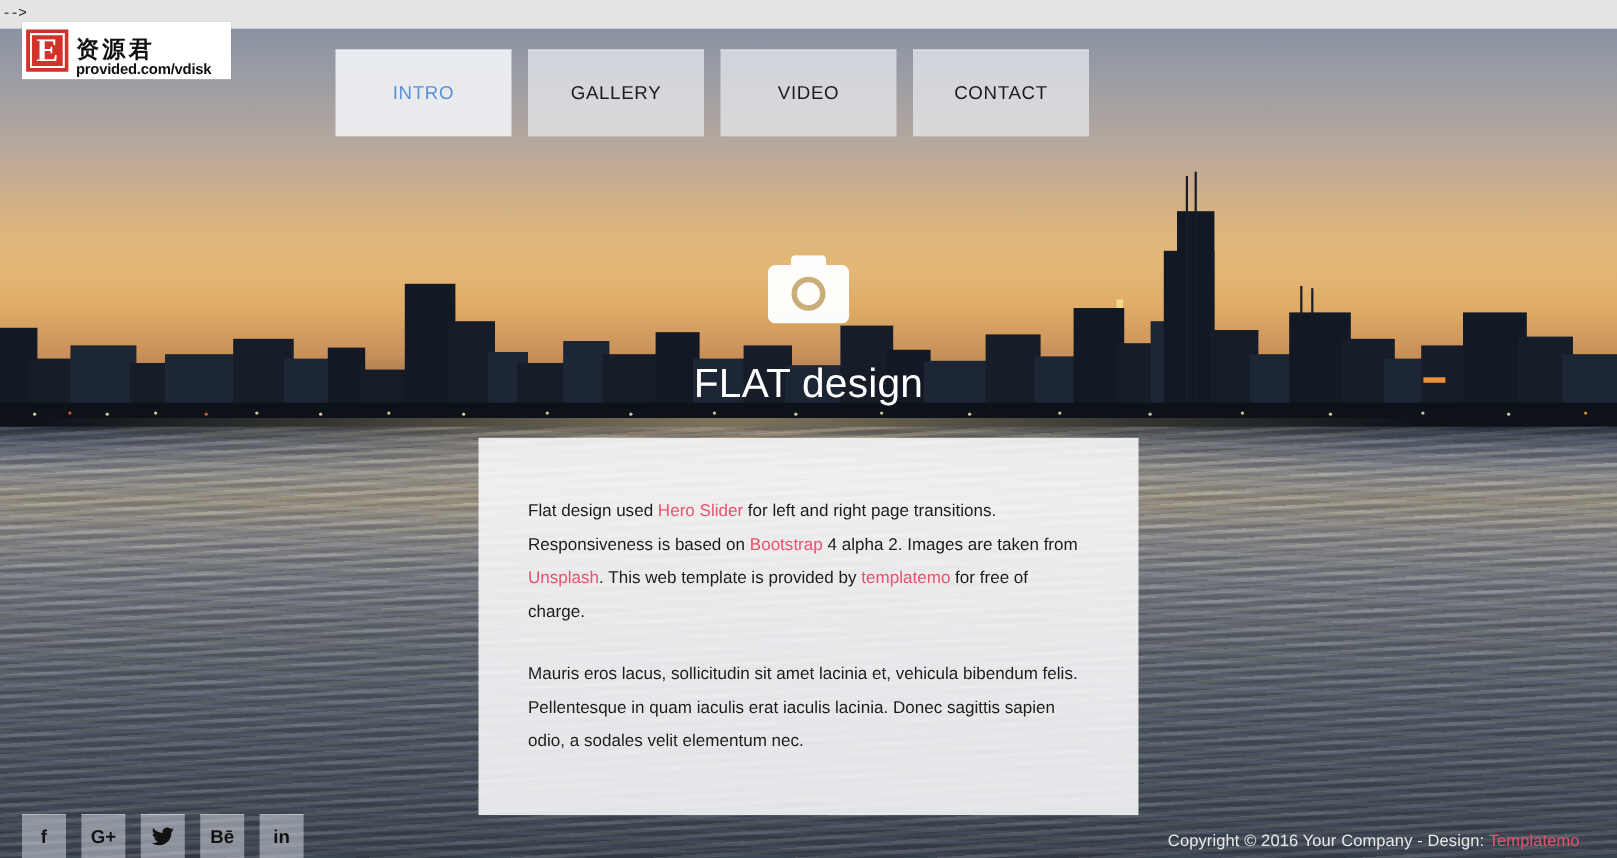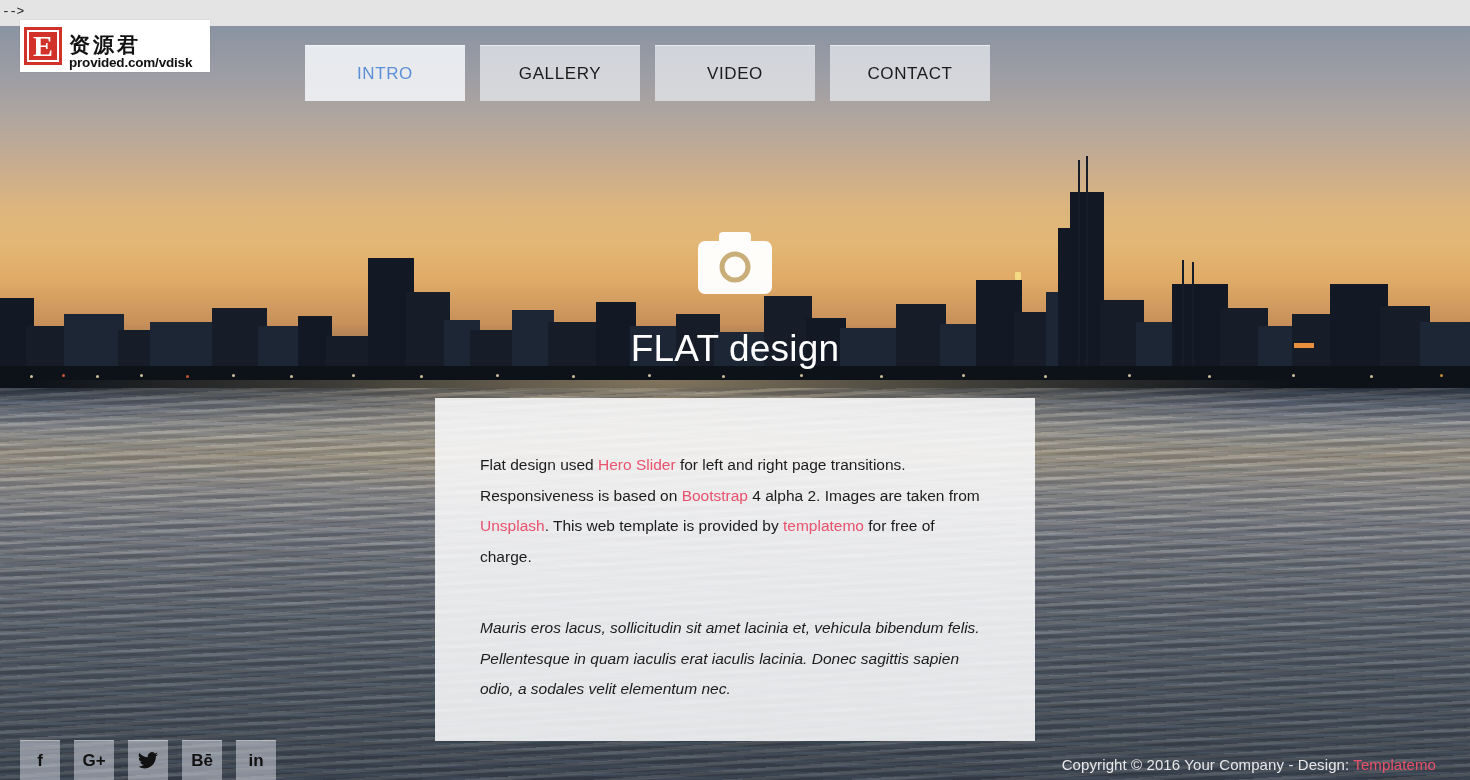--- a/index.html
+++ b/index.html
@@ -196,21 +196,21 @@
 
   
   #nav {
     position: absolute;
     left: 305px; top: 19px;
     display: flex;
     gap: 15px;
     z-index: 30;
   }
   .tab {
-    width: 160px; height: 56px;
+    width: 160px; height: 79px;
     display: flex;
     align-items: center;
     justify-content: center;
     font-size: 17px;
     letter-spacing: 0.6px;
     color: #1b1b1b;
     background: rgba(233,236,240,0.72);
     border-top: 1px solid rgba(255,255,255,0.55);
     cursor: pointer;
   }
@@ -249,21 +249,21 @@
     width: 600px; height: 343px;
     background: rgba(250,250,252,0.88);
     z-index: 20;
     padding: 52px 45px 0 45px;
   }
   #content-panel p {
     font-size: 15.5px;
     line-height: 30.5px;
     color: #1c1c1c;
   }
-  #content-panel p + p { margin-top: 41px; font-style: italic; }
+  #content-panel p + p { margin-top: 26px; }
   .lnk { color: #e9516c; text-decoration: none; cursor: pointer; }
 
   
   #social {
     position: absolute;
     left: 20px; bottom: 0px;
     display: flex;
     gap: 14px;
     z-index: 30;
   }

